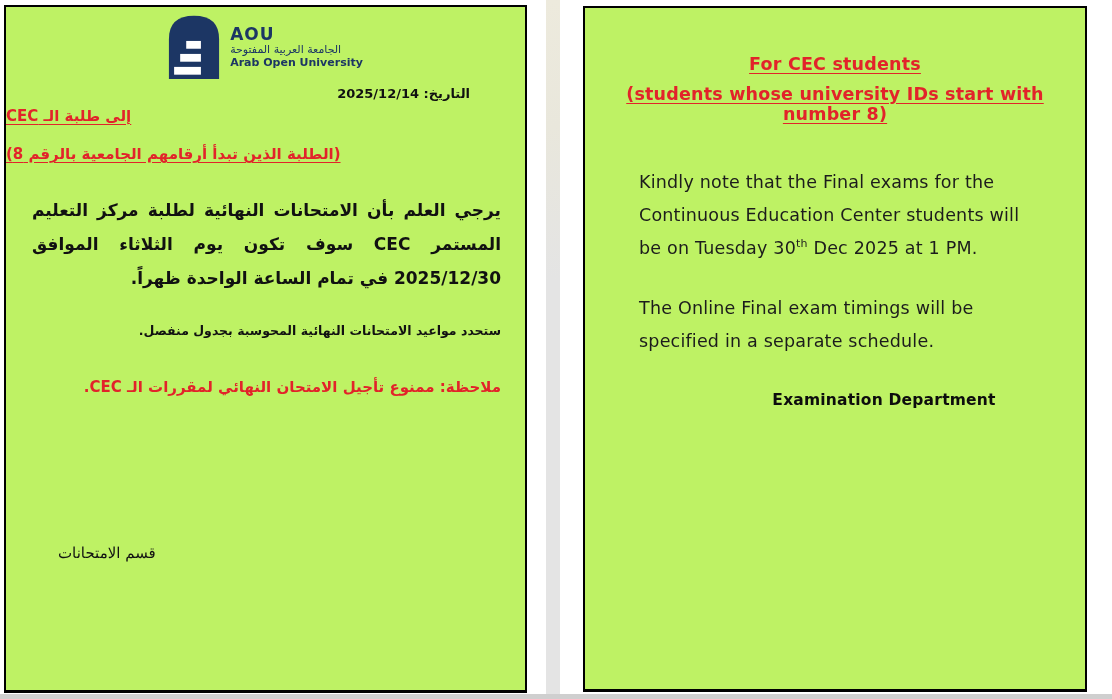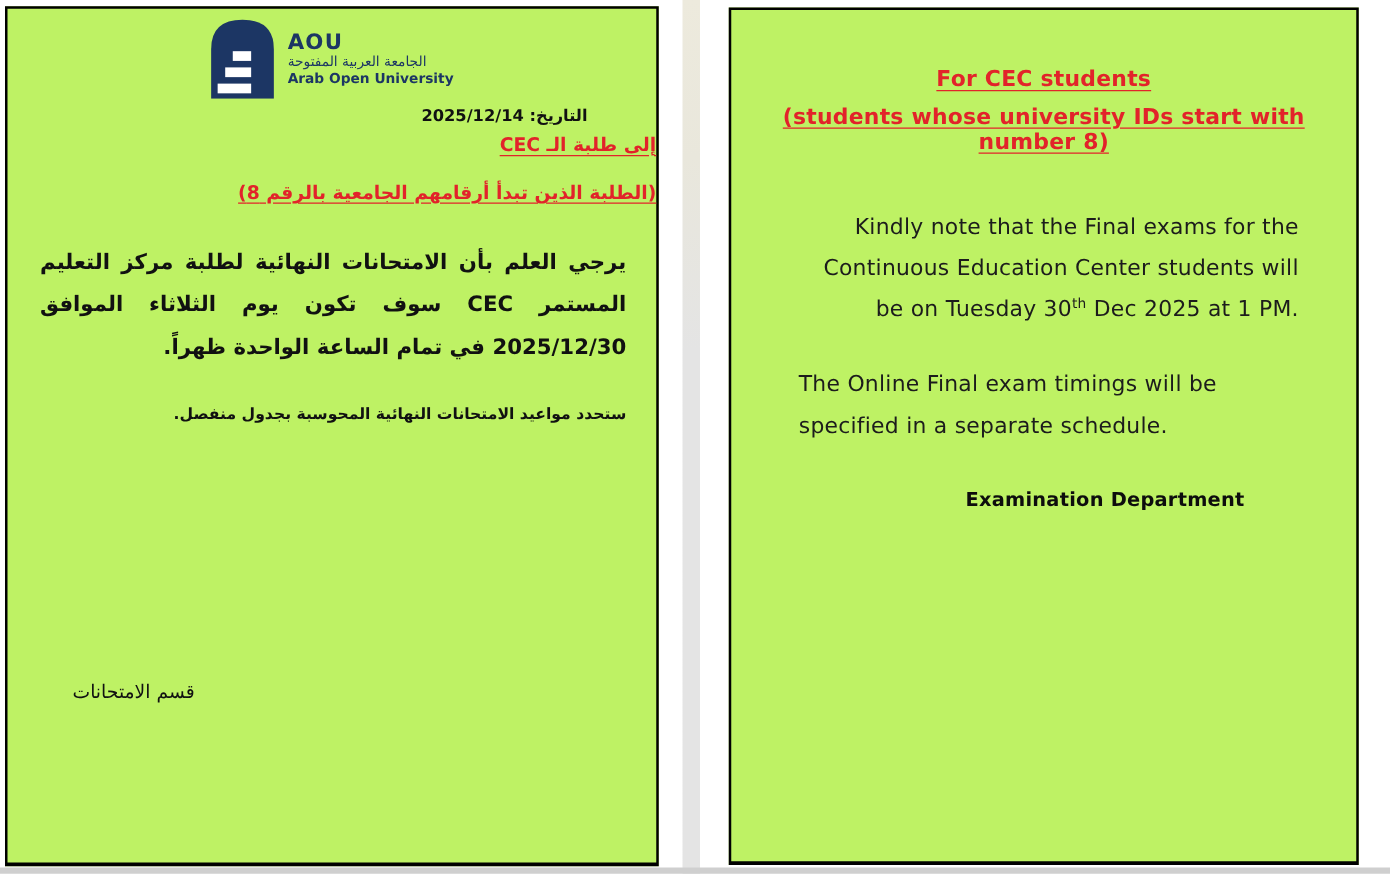--- a/index.html
+++ b/index.html
@@ -39,21 +39,21 @@
 
   .date-line {
     direction:rtl; text-align:left;
     padding-left:55px; margin-top:7px;
     font-size:13px; font-weight:bold; color:#111;
     unicode-bidi:plaintext;
   }
   .date-line { text-align:right; padding-left:0; padding-right:55px; }
 
   .ar-heading {
-    direction:rtl; text-align:right;
+    direction:rtl; text-align:left;
     color:var(--red); font-weight:bold; font-size:15px;
     text-decoration:underline;
     text-underline-offset:3px;
   }
   .ar-heading-1 { margin-top:6px; }
   .ar-heading-2 { margin-top:20px; }
 
   .ar-body {
     direction:rtl; text-align:justify;
     font-size:17px; font-weight:bold; color:#111;
@@ -83,21 +83,21 @@
     font-size:17.5px; text-decoration:underline; text-underline-offset:3px;
     letter-spacing:.2px;
   }
   .en-heading-1 { margin-top:46px; }
   .en-heading-2 { margin-top:10px; }
   .en-para {
     margin:0 46px 0 54px;
     font-size:17.5px; line-height:33px; color:#1c1c1c;
     letter-spacing:.2px;
   }
-  .en-para-1 { margin-top:42px;text-align:right; }
+  .en-para-1 { margin-top:42px; }
   .en-para-2 { margin-top:27px; }
   .en-note   { margin-top:35px; color:var(--red); }
   .en-para sup { font-size:11px; vertical-align:super; line-height:0; }
   .en-signature {
     margin-top:33px; text-align:center; padding-left:98px;
     font-size:15.5px; font-weight:bold; color:#0d0d0d;
     letter-spacing:.2px;
   }
 </style>
 </head>
@@ -125,20 +125,21 @@
   <div class="date-line" dir="rtl">التاريخ: 2025/12/14</div>
 
   <div class="ar-heading ar-heading-1" dir="rtl">إلى طلبة الـ CEC</div>
 
   <div class="ar-heading ar-heading-2" dir="rtl">(الطلبة الذين تبدأ أرقامهم الجامعية بالرقم 8)</div>
 
   <p class="ar-body" dir="rtl">يرجي العلم بأن الامتحانات النهائية لطلبة مركز التعليم المستمر CEC سوف تكون يوم الثلاثاء الموافق 2025/12/30 في تمام الساعة الواحدة ظهراً.</p>
 
   <div class="ar-schedule-note" dir="rtl">ستحدد مواعيد الامتحانات النهائية المحوسبة بجدول منفصل.</div>
 
+  <div class="ar-red-note" dir="rtl">ملاحظة: ممنوع تأجيل الامتحان النهائي لمقررات الـ CEC.</div>
 
   <div class="ar-signature" dir="rtl">قسم الامتحانات</div>
 </div>
 
 <div class="page page-right">
 
   <div class="en-heading en-heading-1">For CEC students</div>
 
   <div class="en-heading en-heading-2">(students whose university IDs start with number 8)</div>
 

